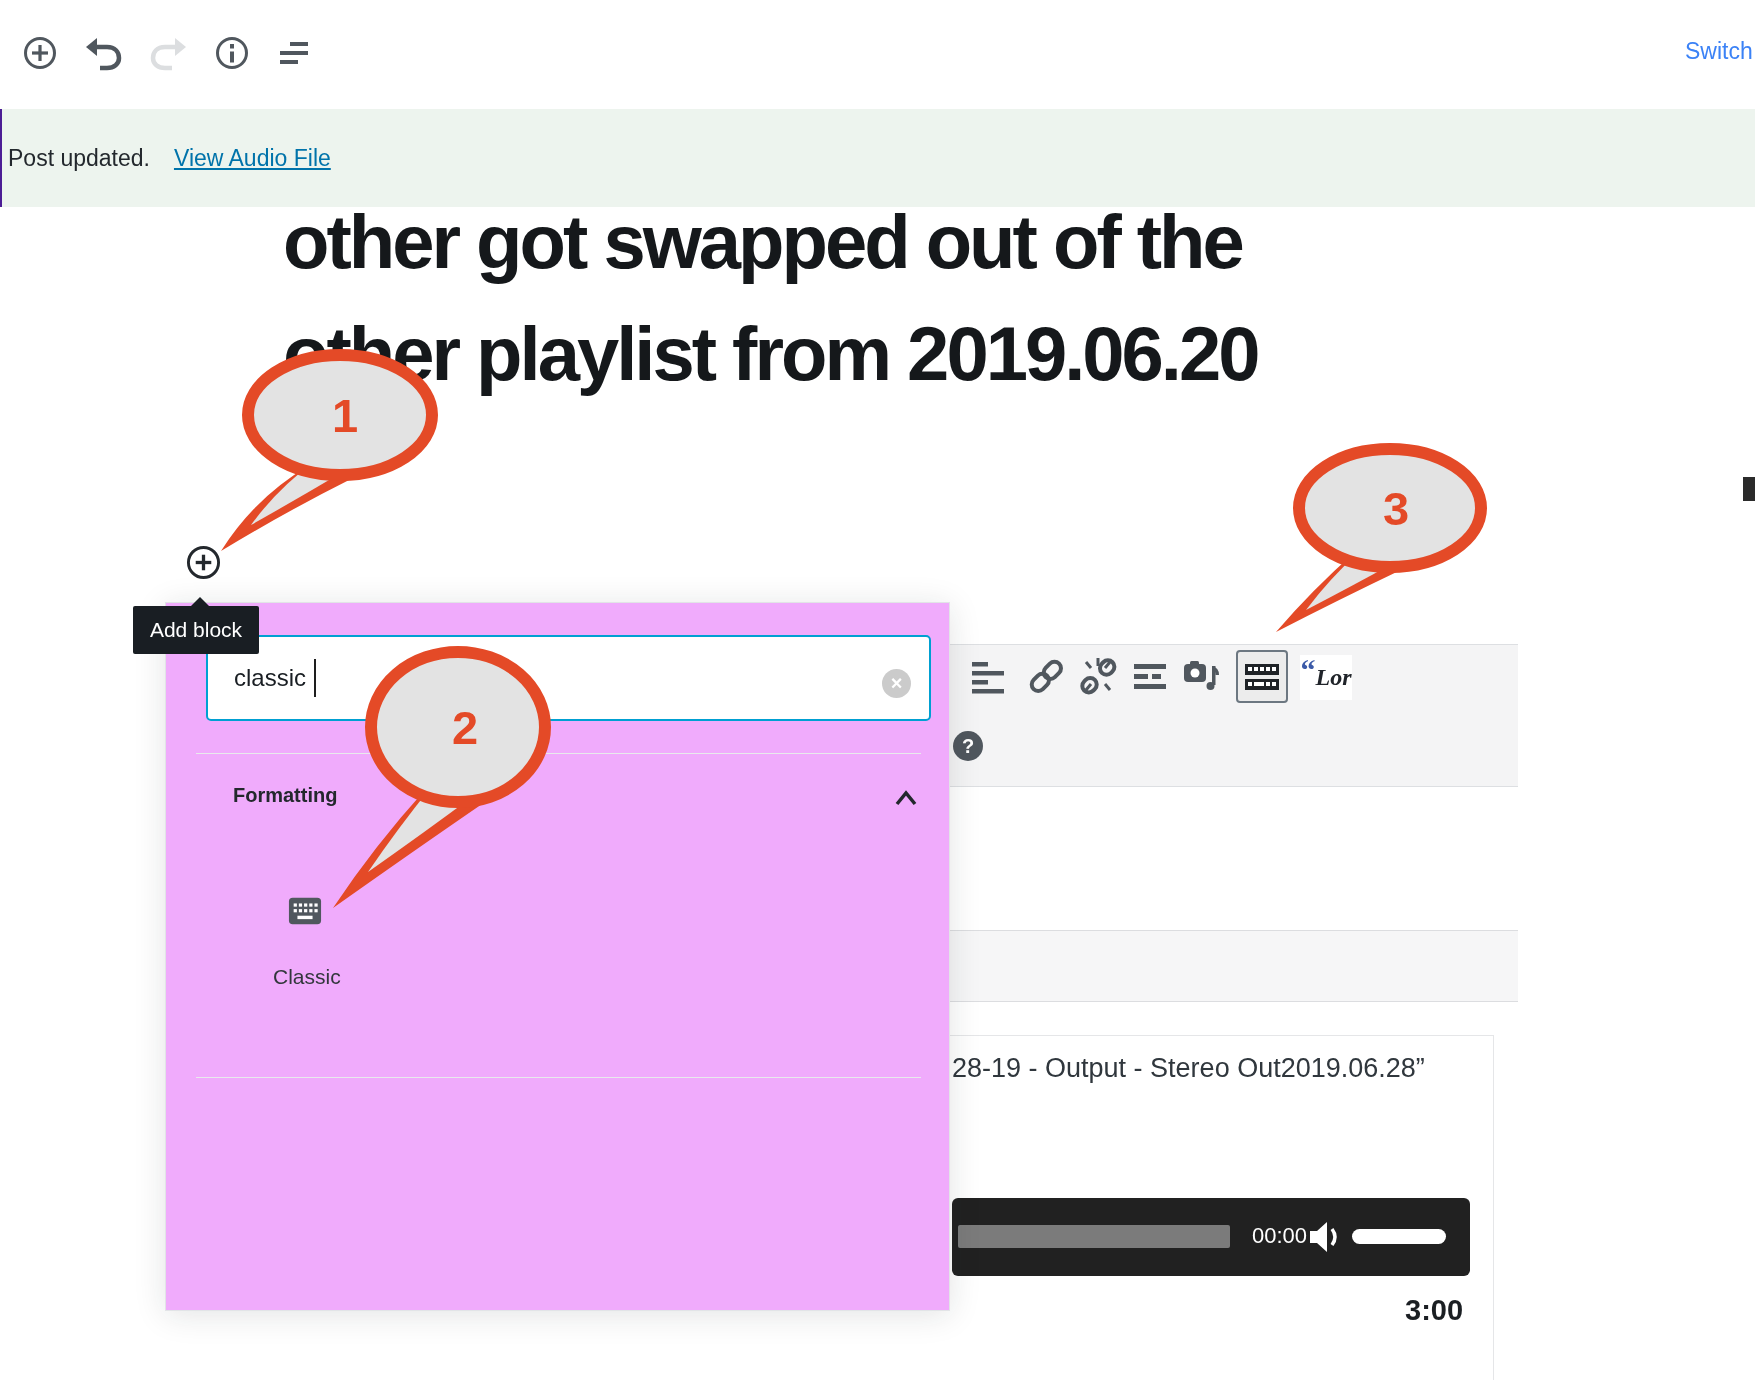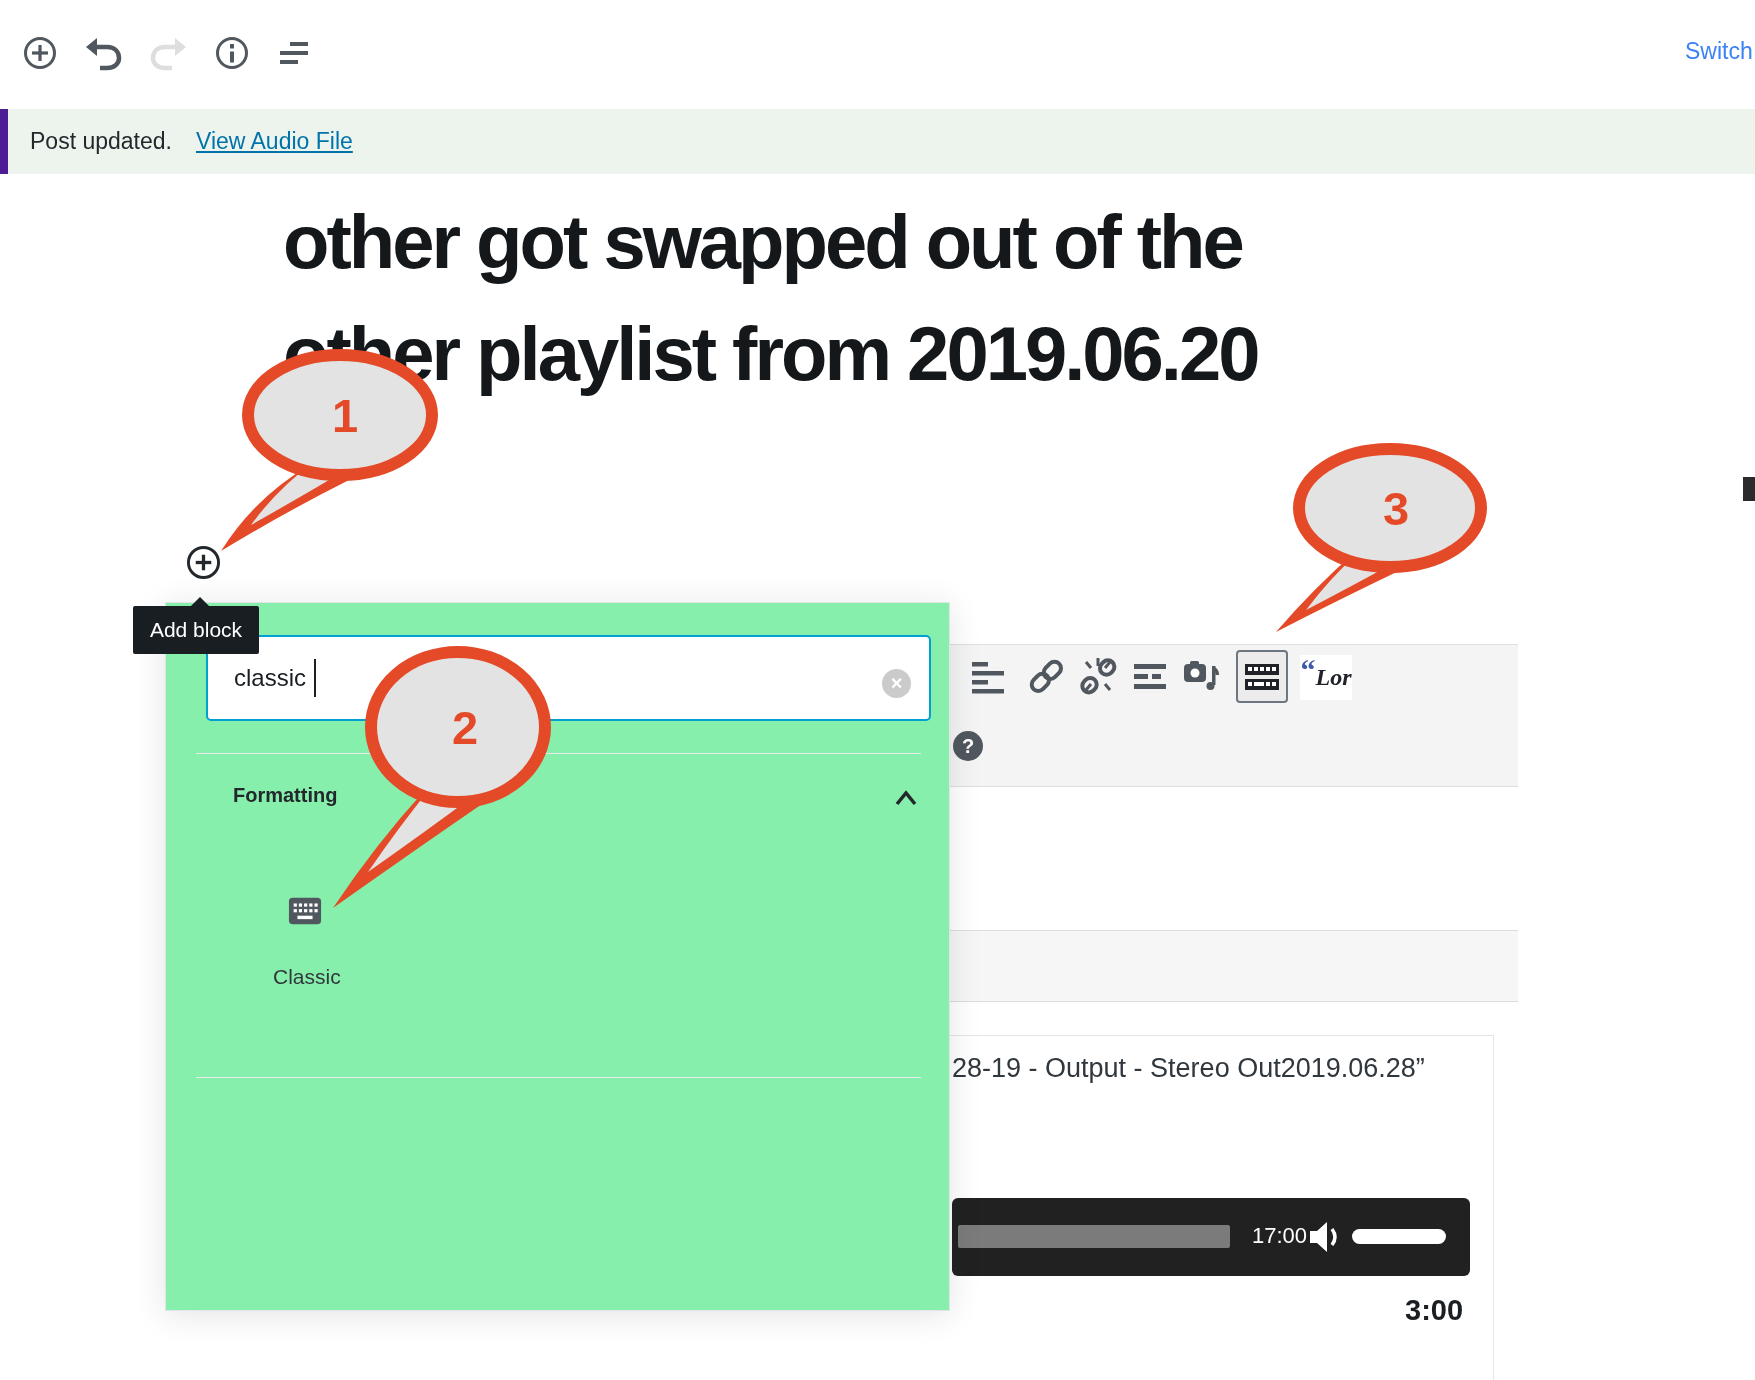--- a/index.html
+++ b/index.html
@@ -7,23 +7,23 @@
          font-family:"Liberation Sans",sans-serif;background:#fff;}
   .abs{position:absolute;}
 
   
   .topbar{left:0;top:0;width:1755px;height:103px;background:#fff;z-index:5;}
   .tb-icon{position:absolute;top:33px;width:40px;height:40px;}
   .switch-link{position:absolute;left:1685px;top:38px;font-size:23px;color:#3b82f6;
                white-space:nowrap;cursor:pointer;}
 
   
-  .notice{left:0;top:109px;width:1755px;height:65px;background:#edf4ee;
-          border-left:8px solid #4c1d95;box-sizing:border-box;z-index:4;
-          display:flex;align-items:center;padding-left:22px;font-size:23px;color:#23282d;}
+  .notice{left:0;top:109px;width:1755px;height:98px;background:#edf4ee;
+          border-left:2px solid #4c1d95;box-sizing:border-box;z-index:4;
+          display:flex;align-items:center;padding-left:6px;font-size:23px;color:#23282d;}
   .notice a{color:#0073aa;margin-left:24px;}
 
   
   .post-title{left:283px;top:186px;width:1190px;color:#15181b;font-weight:700;
               font-size:76px;line-height:112px;letter-spacing:-3px;z-index:1;}
 
   
   .classic-toolbar{left:700px;top:644px;width:818px;height:143px;background:#f4f4f5;
                    border-top:1px solid #dddfe2;border-bottom:1px solid #dddfe2;
                    box-sizing:border-box;z-index:2;}
@@ -62,21 +62,21 @@
 
   
   .block-plus{left:186px;top:545px;width:35px;height:35px;z-index:12;cursor:pointer;}
   .tooltip{left:133px;top:606px;width:126px;height:48px;background:#191e23;color:#fff;
            z-index:12;display:flex;align-items:center;justify-content:center;
            font-size:21px;border-radius:2px;}
   .tooltip:after{content:"";position:absolute;top:-9px;left:57px;border-left:10px solid transparent;
                  border-right:10px solid transparent;border-bottom:10px solid #191e23;}
 
   
-  .inserter{left:165px;top:602px;width:785px;height:709px;background:#86efac;
+  .inserter{left:165px;top:602px;width:785px;height:709px;background:#f0abfc;
             border:1px solid #e2e4e7;box-sizing:border-box;
             box-shadow:0 4px 30px rgba(25,30,35,.12);z-index:10;}
   .search-input{position:absolute;left:40px;top:32px;width:725px;height:86px;
                 border:2px solid #00a0d2;border-radius:5px;box-sizing:border-box;
                 font-family:"Liberation Sans",sans-serif;font-size:24px;color:#191e23;
                 padding:0 50px 0 26px;outline:none;}
   .caret{position:absolute;left:148px;top:56px;width:2px;height:38px;background:#1e1e1e;}
   .clear-btn{position:absolute;left:716px;top:66px;width:29px;height:29px;border-radius:50%;
              background:#cbcbcb;color:#fff;display:flex;align-items:center;justify-content:center;
              font-size:20px;font-weight:700;cursor:pointer;}
@@ -218,21 +218,21 @@
     <span class="lor-text">Lor</span>
   </div>
   <div class="abs help-circle">?</div>
 
   <div class="abs gray-bar"></div>
   <div class="abs content-box"></div>
   <div class="abs audio-caption">28-19 - Output - Stereo Out2019.06.28”</div>
 
   <div class="abs audio-player">
     <div class="audio-progress"></div>
-    <div class="audio-time">17:00</div>
+    <div class="audio-time">00:00</div>
     <div class="audio-speaker">
       <svg viewBox="0 0 42 42" width="42" height="42">
         <polygon points="6,15 13,15 23,6 23,36 13,27 6,27" fill="#fff"></polygon>
         <path d="M28 13 Q34 21 28 29" fill="none" stroke="#fff" stroke-width="3.5"></path>
       </svg>
     </div>
     <div class="audio-volume"></div>
   </div>
   <div class="abs audio-duration">3:00</div>
   <div class="abs edge-square"></div>

